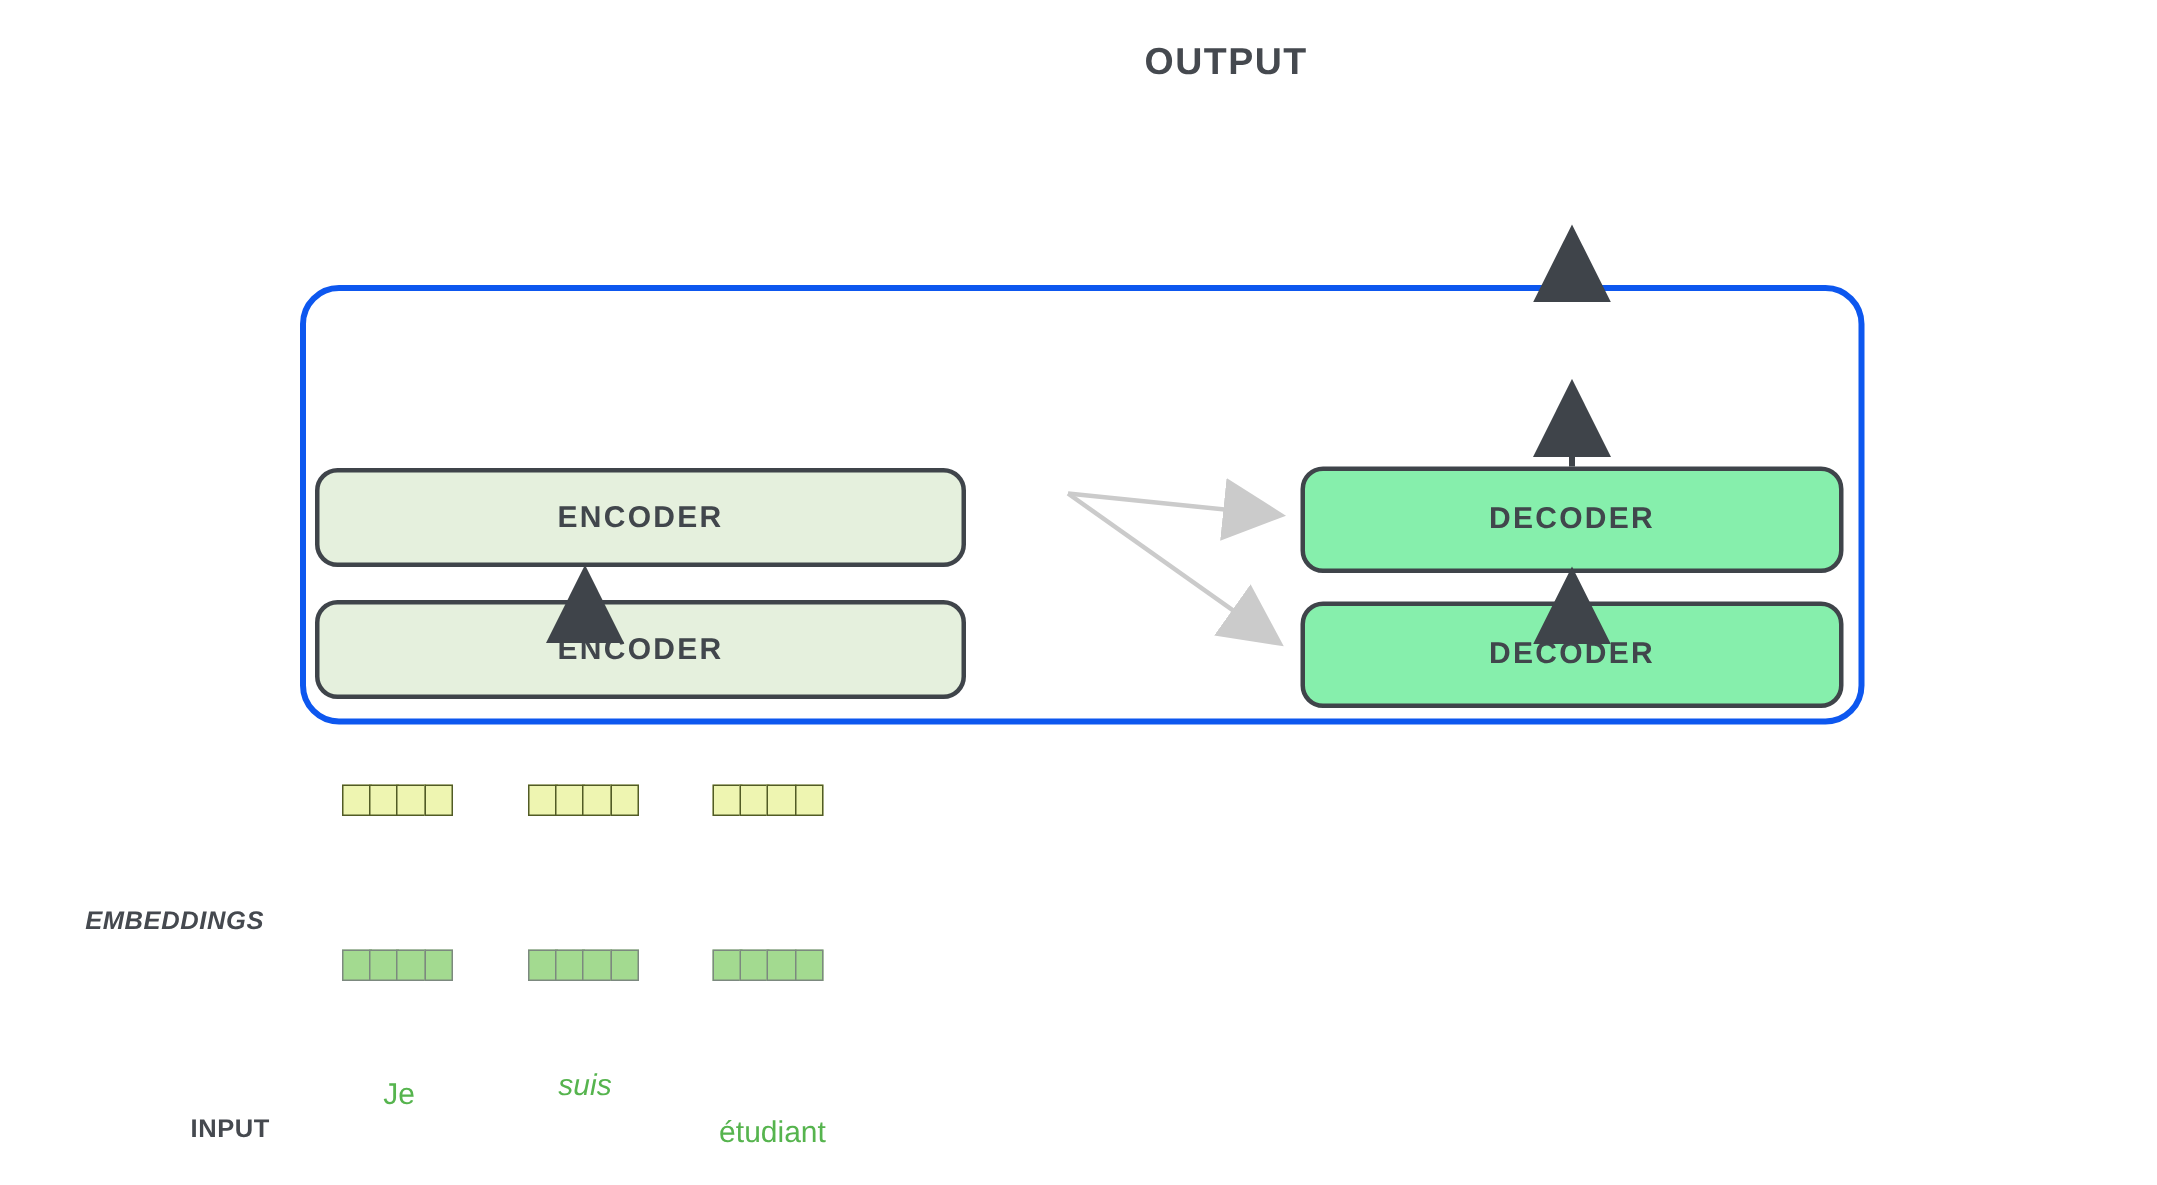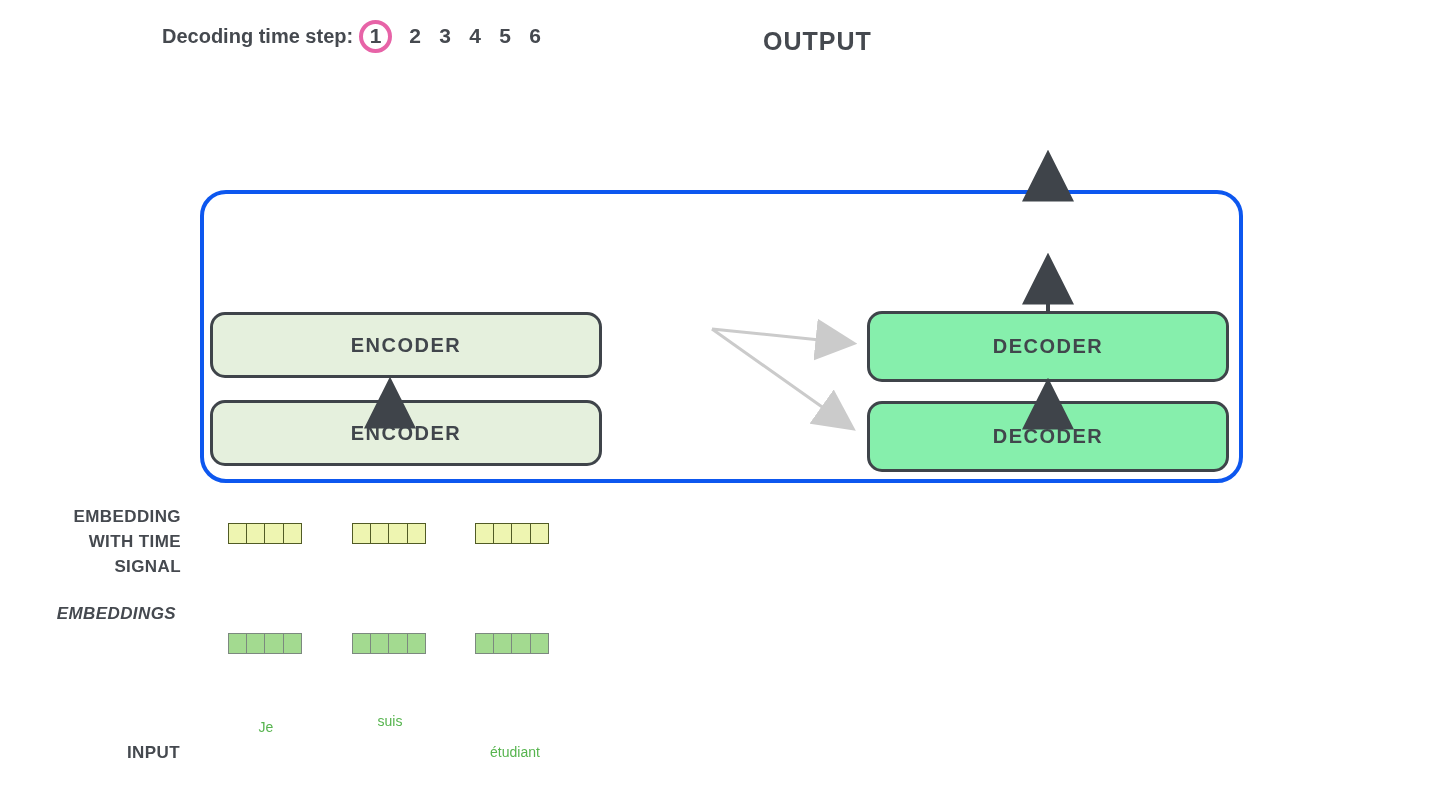--- a/index.html
+++ b/index.html
@@ -35,21 +35,21 @@
     background:transparent;
   }
 
   
   .block {
     position:absolute; box-sizing:border-box;
     border:3px solid #3f444a; border-radius:15px;
     display:flex; align-items:center; justify-content:center;
     font-size:20px; font-weight:700; letter-spacing:1.5px; color:#41464c;
   }
-  .enc { left:210px; width:392px; height:66px; background:#e5f0dd; }
+  .enc { left:210px; width:434px; height:66px; background:#e5f0dd; }
   #enc-top { top:312px; }
   #enc-bottom { top:400px; }
   .dec { left:867px; width:362px; height:71px; background:#86efac; }
   #dec-top { top:311px; }
   #dec-bottom { top:401px; }
   .linear {
     left:867px; top:208px; width:362px; height:45px;
     border-radius:22px;
     background:linear-gradient(90deg, #f1c3d0 0%, #eedcf3 70%, #eadcf7 100%);
     font-size:19px; letter-spacing:0.5px;
@@ -81,42 +81,31 @@
   #ty-1 { left:228px; top:523px; }
   #ty-2 { left:352px; top:523px; }
   #ty-3 { left:475px; top:523px; }
   #em-1 { left:228px; top:633px; }
   #em-2 { left:352px; top:633px; }
   #em-3 { left:475px; top:633px; }
 
   
   .input-word {
     position:absolute; transform:translateX(-50%);
-    font-size:14px; color:#56b44e; white-space:nowrap;
+    font-size:20px; color:#56b44e; white-space:nowrap;
   }
   #word-1 { left:266px; top:719px; }
-  #word-2 { left:390px; top:713px; }
+  #word-2 { left:390px; top:713px;font-style:italic; }
   #word-3 { left:515px; top:744px; }
 </style>
 </head>
 <body>
 
 <div class="stage">
 
-  <div class="step-row">
-    <span class="step-label">Decoding time step:</span>
-    <span class="step-circle">
-      <span>1</span>
-    </span>
-    <span class="step-num">2</span>
-    <span class="step-num">3</span>
-    <span class="step-num">4</span>
-    <span class="step-num">5</span>
-    <span class="step-num">6</span>
-  </div>
 
   <div class="output-label">OUTPUT</div>
 
   <div class="blue-box"></div>
 
   <div class="block enc" id="enc-top">ENCODER</div>
   <div class="block enc" id="enc-bottom">ENCODER</div>
   <div class="block dec" id="dec-top">DECODER</div>
   <div class="block dec" id="dec-bottom">DECODER</div>
 
@@ -130,25 +119,20 @@
       </marker>
     </defs>
     <path d="M1048,190 L1048,160" stroke="#3f444a" stroke-width="4" fill="none" marker-end="url(#mDark)"></path>
     <path d="M390,399 L390,387" stroke="#3f444a" stroke-width="4" fill="none" marker-end="url(#mDark)"></path>
     <path d="M1048,400 L1048,388" stroke="#3f444a" stroke-width="4" fill="none" marker-end="url(#mDark)"></path>
     <path d="M1048,311 L1048,263" stroke="#3f444a" stroke-width="4" fill="none" marker-end="url(#mDark)"></path>
     <path d="M712,329 L849,343" stroke="#cbcbcb" stroke-width="3" fill="none" marker-end="url(#mGray)"></path>
     <path d="M712,329 L849,426" stroke="#cbcbcb" stroke-width="3" fill="none" marker-end="url(#mGray)"></path>
   </svg>
 
-  <div class="side-label time-signal">
-    <div>EMBEDDING</div>
-    <div>WITH TIME</div>
-    <div>SIGNAL</div>
-  </div>
   <div class="side-label embeddings-label">EMBEDDINGS</div>
   <div class="side-label input-label">INPUT</div>
 
   <div class="vec vec-yellow" id="ty-1">
     <span class="cell"></span>
       <span class="cell"></span>
       <span class="cell"></span>
       <span class="cell"></span>
   </div>
   <div class="vec vec-yellow" id="ty-2">

